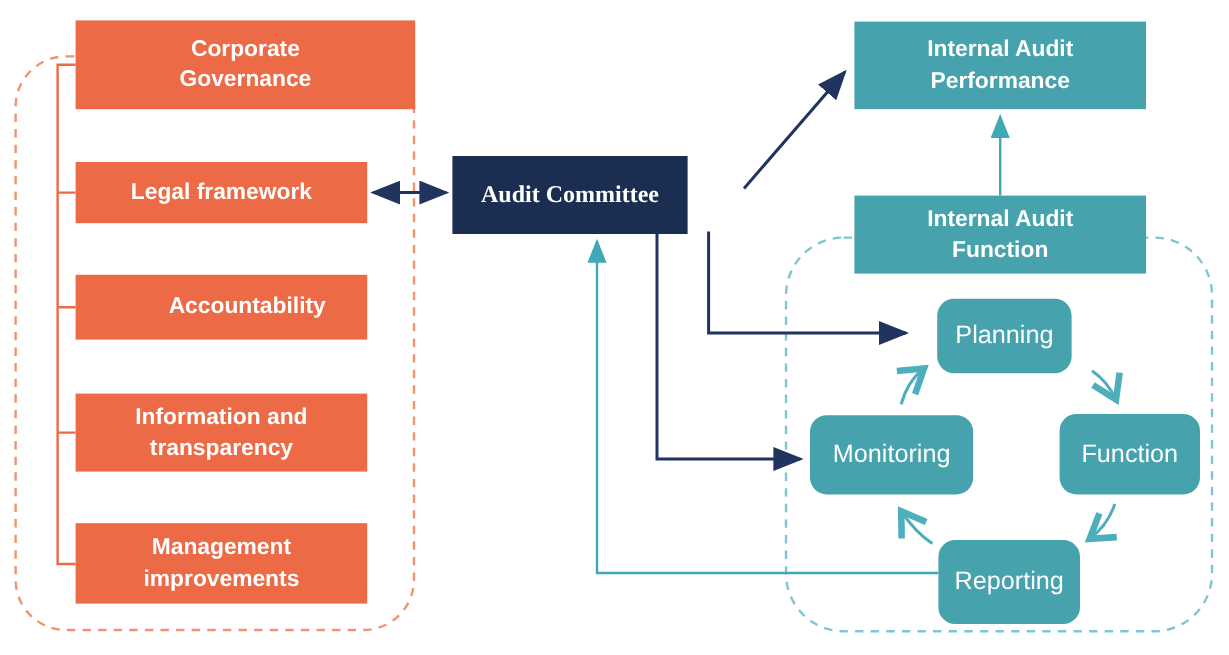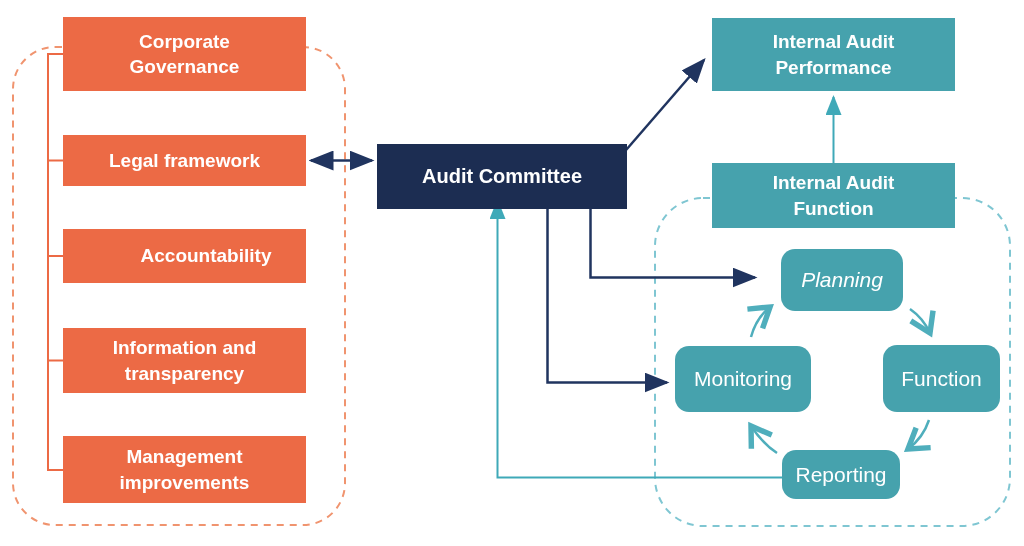--- a/index.html
+++ b/index.html
@@ -79,34 +79,34 @@
 
     <path class="teal-line" d="M782 477.5 H497.5 V201" marker-end="url(#arrTeal)"></path>
     <line class="teal-line" x1="833.5" y1="163" x2="833.5" y2="97" marker-end="url(#arrTeal)"></line>
 
     <path class="cycle-arrow" d="M751 337 Q756 318 770 307" marker-end="url(#chevTeal)"></path>
     <path class="cycle-arrow" d="M910 309 Q923 318 930 333" marker-end="url(#chevTeal)"></path>
     <path class="cycle-arrow" d="M929 420 Q923 438 908 449" marker-end="url(#chevTeal)"></path>
     <path class="cycle-arrow" d="M777 453 Q763 444 751 426" marker-end="url(#chevTeal)"></path>
   </svg>
 
-  <div class="node orange" style="left:63px;top:17px;width:243px;height:74px;">Corporate
+  <div class="node orange" style="left:63px;top:17px;width:283px;height:74px;">Corporate
 Governance</div>
   <div class="node orange" style="left:63px;top:135px;width:243px;height:51px;text-align:right;">Legal framework</div>
   <div class="node orange" style="left:63px;top:229px;width:243px;height:54px;padding-left:43px;">Accountability</div>
   <div class="node orange" style="left:63px;top:328px;width:243px;height:65px;">Information and
 transparency</div>
   <div class="node orange" style="left:63px;top:436px;width:243px;height:67px;">Management
 improvements</div>
 
-  <div class="node navy" style="left:377px;top:144px;width:250px;height:65px;">Audit Committee</div>
+  <div class="node navy" style="left:377px;top:130px;width:196px;height:65px;font-family:Liberation Serif, serif;">Audit Committee</div>
 
   <div class="node teal" style="left:712px;top:18px;width:243px;height:73px;">Internal Audit
 Performance</div>
   <div class="node teal" style="left:712px;top:163px;width:243px;height:65px;">Internal Audit
 Function</div>
 
-  <div class="node cycle" style="left:781px;top:249px;width:122px;height:62px;font-style:italic;">Planning</div>
+  <div class="node cycle" style="left:781px;top:249px;width:112px;height:62px;">Planning</div>
   <div class="node cycle" style="left:883px;top:345px;width:117px;height:67px;">Function</div>
-  <div class="node cycle" style="left:782px;top:450px;width:118px;height:49px;">Reporting</div>
+  <div class="node cycle" style="left:782px;top:450px;width:118px;height:70px;">Reporting</div>
   <div class="node cycle" style="left:675px;top:346px;width:136px;height:66px;">Monitoring</div>
 
 </div>
 
 </body></html>

